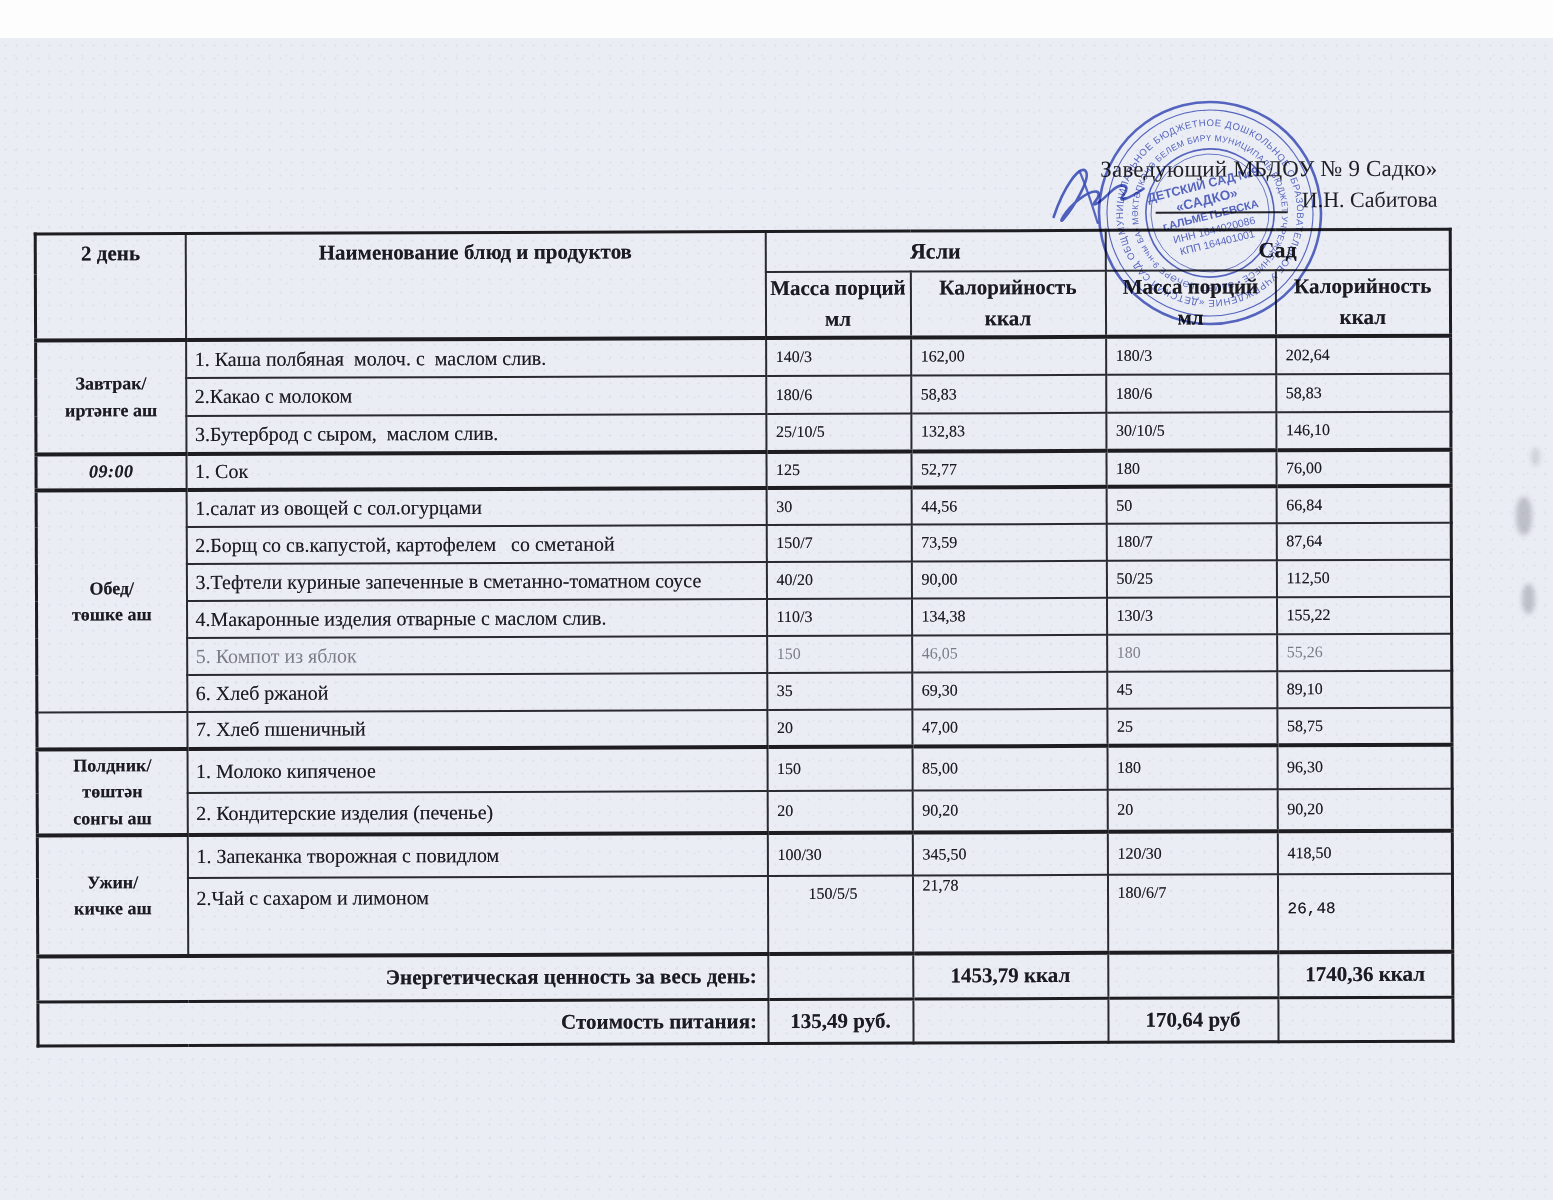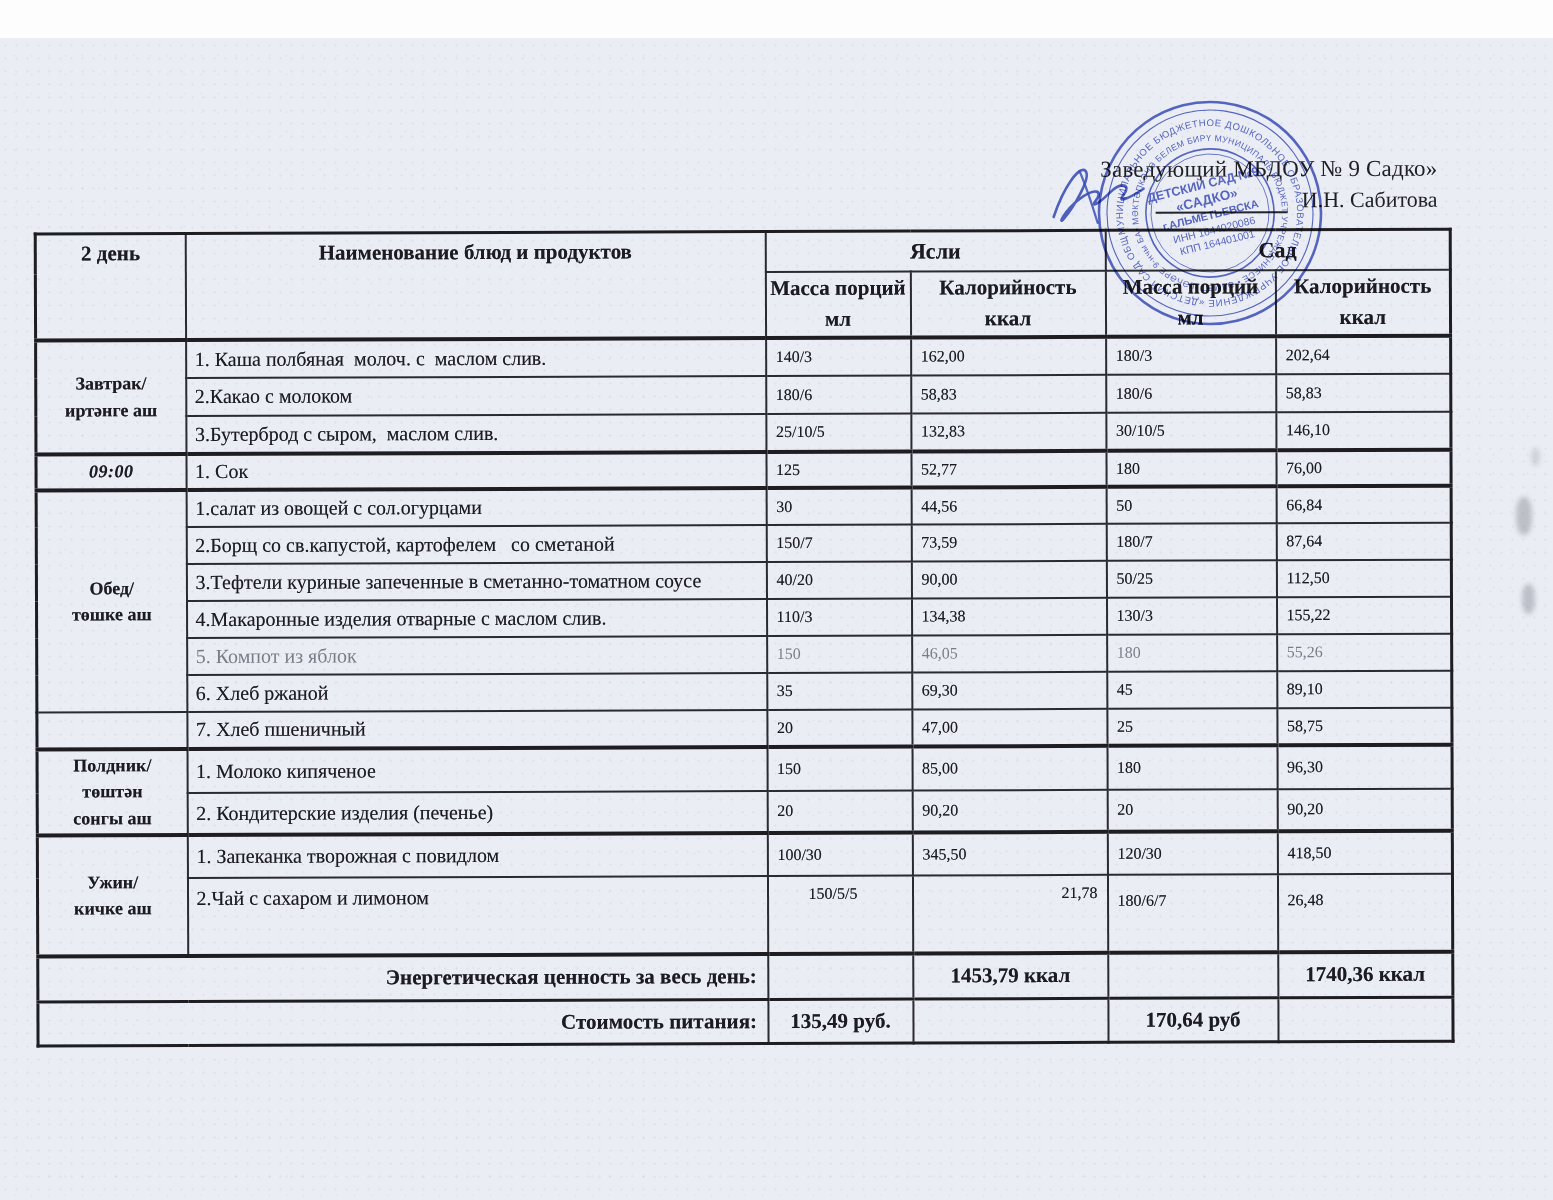--- a/index.html
+++ b/index.html
@@ -228,23 +228,23 @@
 кичке аш</td>
           <td class="dish">1. Запеканка творожная с повидлом</td>
           <td class="val">100/30</td>
           <td class="val">345,50</td>
           <td class="val">120/30</td>
           <td class="val">418,50</td>
         </tr>
         <tr style="height:78px">
           <td class="dish" style="vertical-align:top; padding-top:8px;">2.Чай с сахаром и лимоном</td>
           <td class="val" style="vertical-align:top; padding-top:8px;padding-left:40px;">150/5/5</td>
-          <td class="val" style="vertical-align:top; padding-top:8px;text-align:right;">21,78</td>
-          <td class="val" style="vertical-align:top; padding-top:16px;margin-left:44px;">180/6/7</td>
-          <td class="val" style="vertical-align:top; padding-top:16px;">26,48</td>
+          <td class="val" style="vertical-align:top; padding-top:0;">21,78</td>
+          <td class="val" style="vertical-align:top; padding-top:8px;margin-left:44px;">180/6/7</td>
+          <td class="val" style="vertical-align:top; padding-top:25px;font-family:Liberation Mono, monospace;">26,48</td>
         </tr>
 
         <tr class="sec" style="height:46px">
           <td class="flabel" colspan="2">Энергетическая ценность за весь день:</td>
           <td class="fval"></td>
           <td class="fval">1453,79 ккал</td>
           <td class="fval"></td>
           <td class="fval">1740,36 ккал</td>
         </tr>
         <tr class="foot2" style="height:44px">

